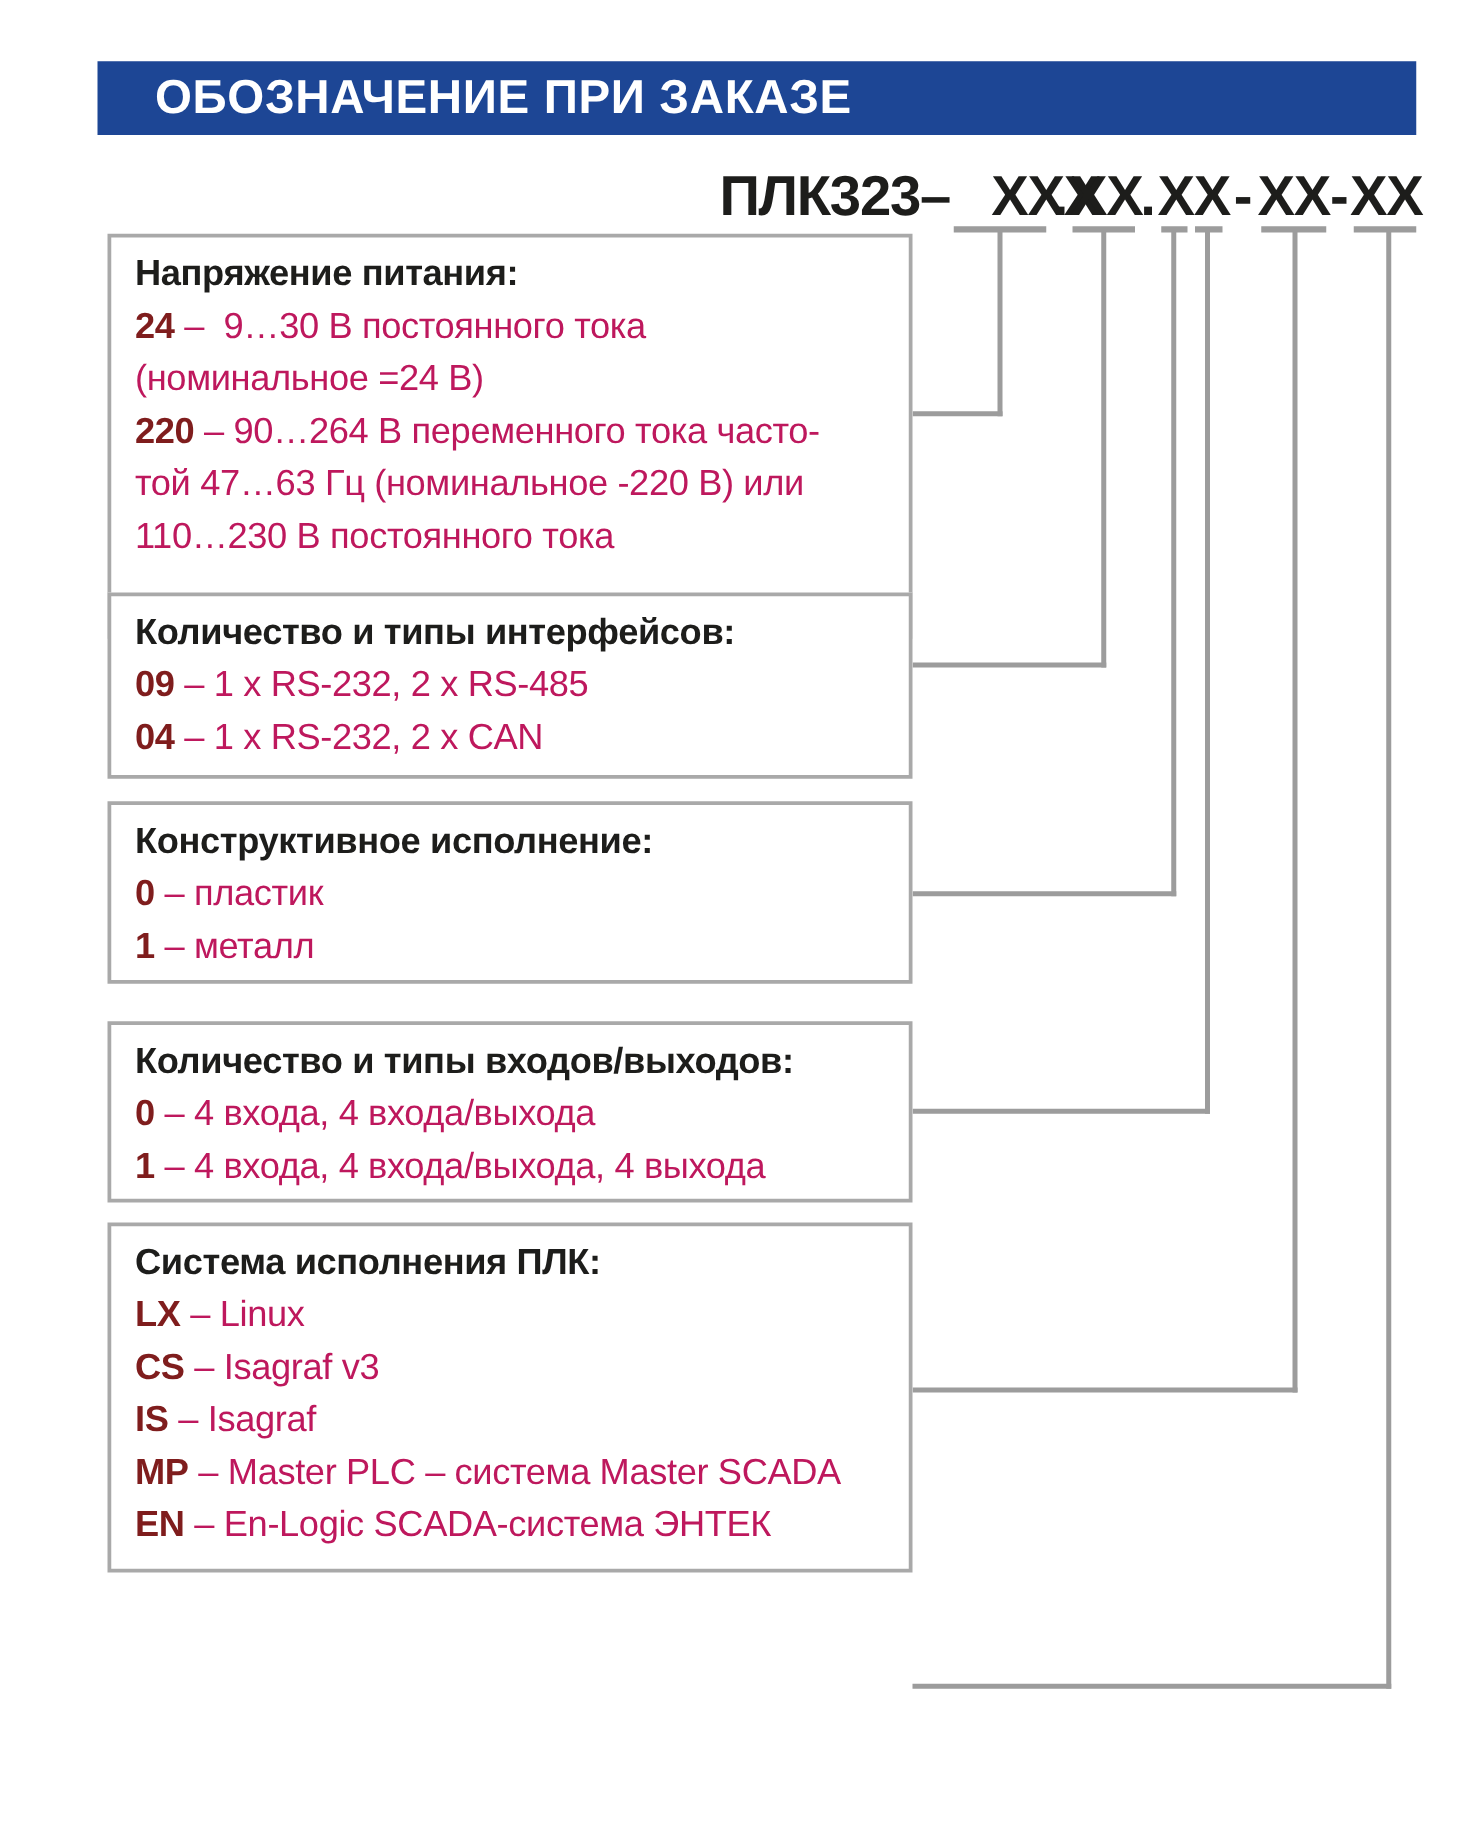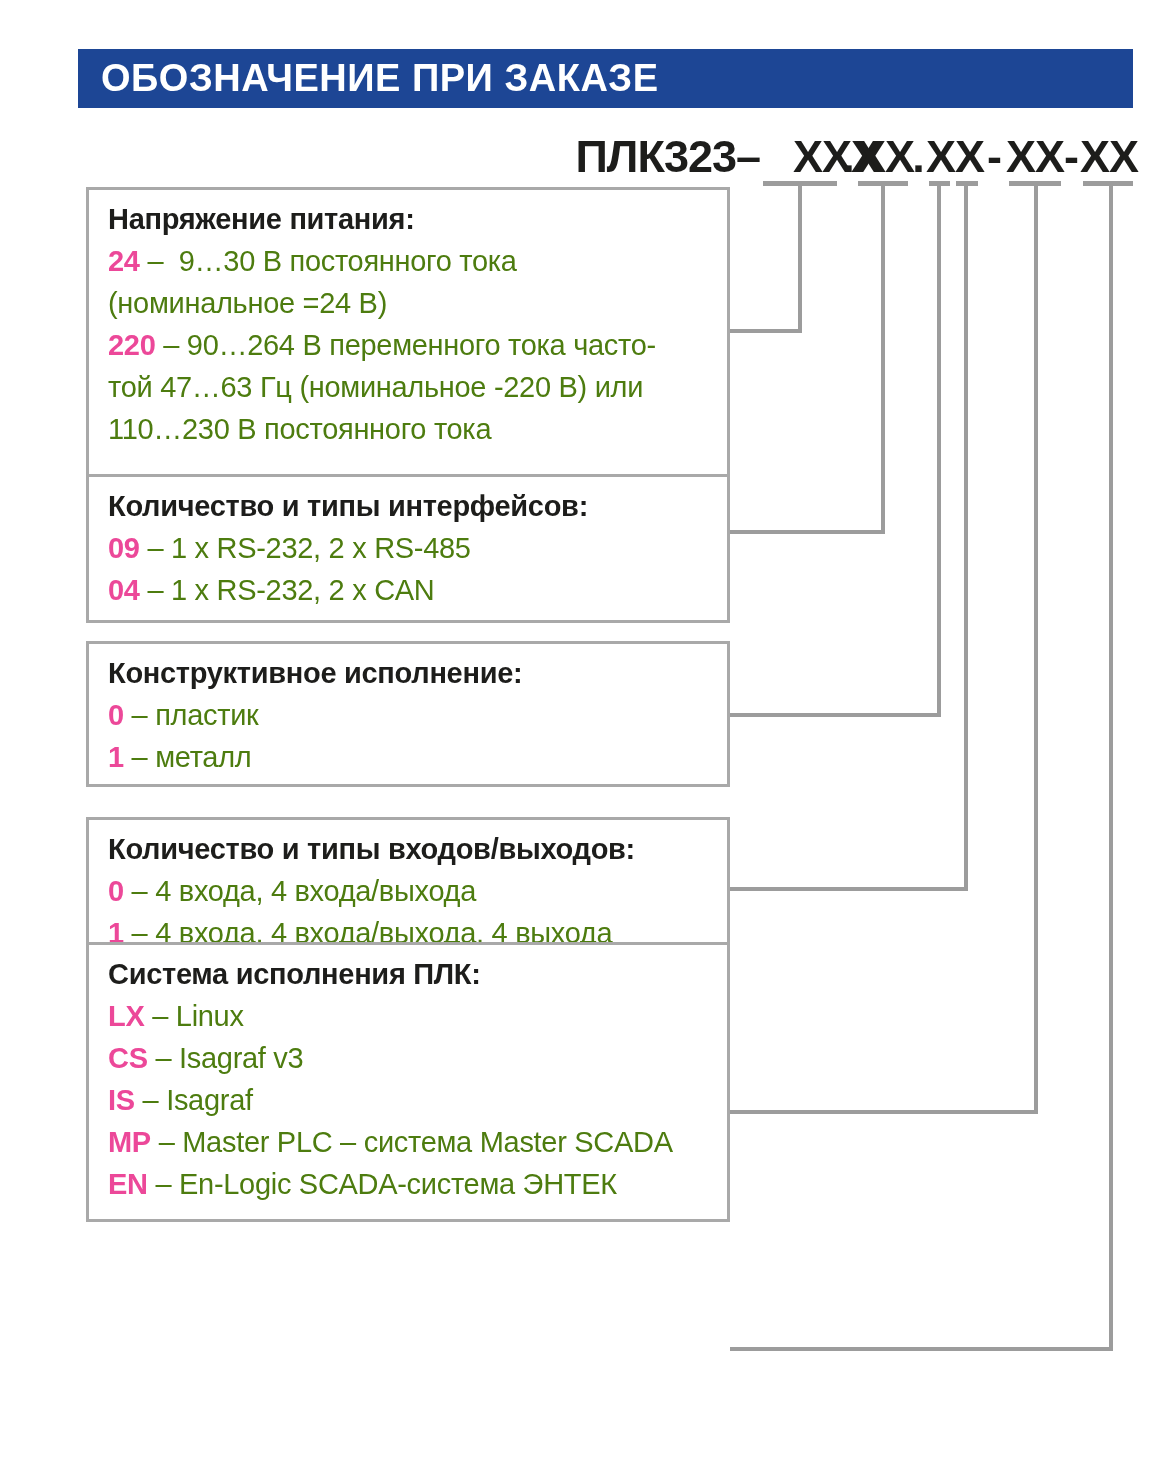--- a/index.html
+++ b/index.html
@@ -7,21 +7,21 @@
     position:relative;width:1176px;height:1460px;background:#ffffff;
     font-family:"Liberation Sans",sans-serif;color:#232323;overflow:hidden;
   }
   
   .header-bar{
     position:absolute;left:78px;top:49px;width:1055px;height:59px;
     background:#1d4695;display:flex;align-items:center;
   }
   .header-bar .ht{
     color:#ffffff;font-size:38px;font-weight:bold;letter-spacing:0.5px;
-    padding-left:23px;white-space:nowrap;
+    padding-left:46px;white-space:nowrap;
   }
   
   .code-token{
     position:absolute;top:132px;height:50px;line-height:50px;
     font-size:45px;font-weight:bold;color:#1d1d1b;letter-spacing:-1px;
     text-align:center;white-space:nowrap;
   }
   .code-prefix{text-align:right;}
   
   .seg-bar{position:absolute;top:181px;height:5px;background:#9c9c9c;}
@@ -33,22 +33,22 @@
     position:absolute;left:86px;width:644px;box-sizing:border-box;
     border:3px solid #a9a9a9;background:#ffffff;padding:8px 18px 0 19px;
   }
   .spec-title{
     font-size:29px;font-weight:bold;color:#1d1d1b;line-height:42px;
     letter-spacing:-0.3px;white-space:pre-wrap;
   }
   .spec-line{
     font-size:29px;line-height:42px;letter-spacing:-0.3px;white-space:pre-wrap;
   }
-  .spec-code{font-weight:bold;color:#ec4899;}
-  .spec-text{color:#4d7c0f;}
+  .spec-code{font-weight:bold;color:#7f1d1d;}
+  .spec-text{color:#be185d;}
 </style>
 </head>
 <body>
 
 <div class="page">
 
   <div class="header-bar">
     <span class="ht">ОБОЗНАЧЕНИЕ ПРИ ЗАКАЗЕ</span>
   </div>
 
@@ -104,21 +104,21 @@
     <div class="spec-line"><span class="spec-code">0</span><span class="spec-text"> – пластик</span></div>
     <div class="spec-line"><span class="spec-code">1</span><span class="spec-text"> – металл</span></div>
   </div>
 
   <div class="spec-box" style="top:817px;height:145px;">
     <div class="spec-title">Количество и типы входов/выходов:</div>
     <div class="spec-line"><span class="spec-code">0</span><span class="spec-text"> – 4 входа, 4 входа/выхода</span></div>
     <div class="spec-line"><span class="spec-code">1</span><span class="spec-text"> – 4 входа, 4 входа/выхода, 4 выхода</span></div>
   </div>
 
-  <div class="spec-box" style="top:942px;height:280px;">
+  <div class="spec-box" style="top:978px;height:280px;">
     <div class="spec-title">Система исполнения ПЛК:</div>
     <div class="spec-line"><span class="spec-code">LX</span><span class="spec-text"> – Linux</span></div>
     <div class="spec-line"><span class="spec-code">CS</span><span class="spec-text"> – Isagraf v3</span></div>
     <div class="spec-line"><span class="spec-code">IS</span><span class="spec-text"> – Isagraf</span></div>
     <div class="spec-line"><span class="spec-code">MP</span><span class="spec-text"> – Master PLC – система Master SCADA</span></div>
     <div class="spec-line"><span class="spec-code">EN</span><span class="spec-text"> – En-Logic SCADA-система ЭНТЕК</span></div>
   </div>
 
 
 </div>

